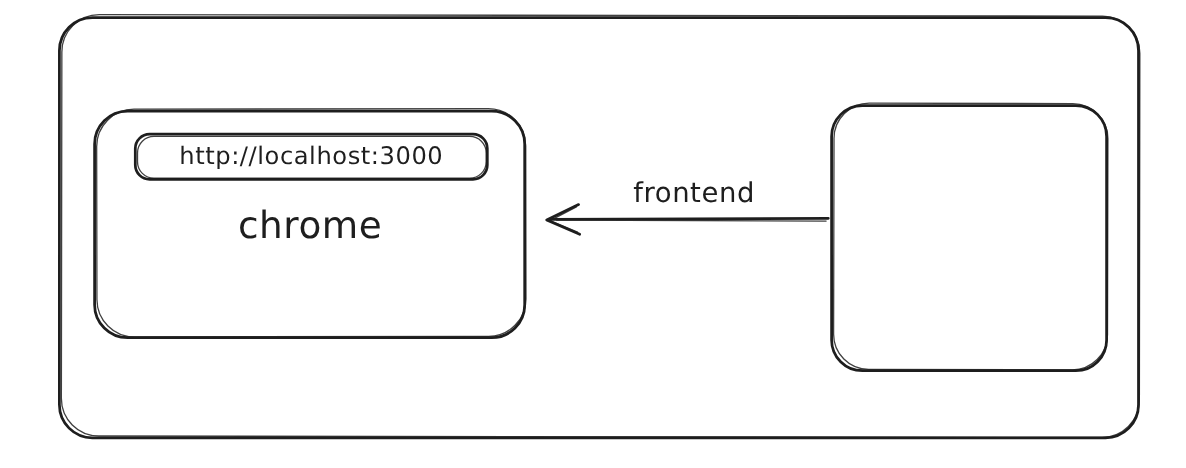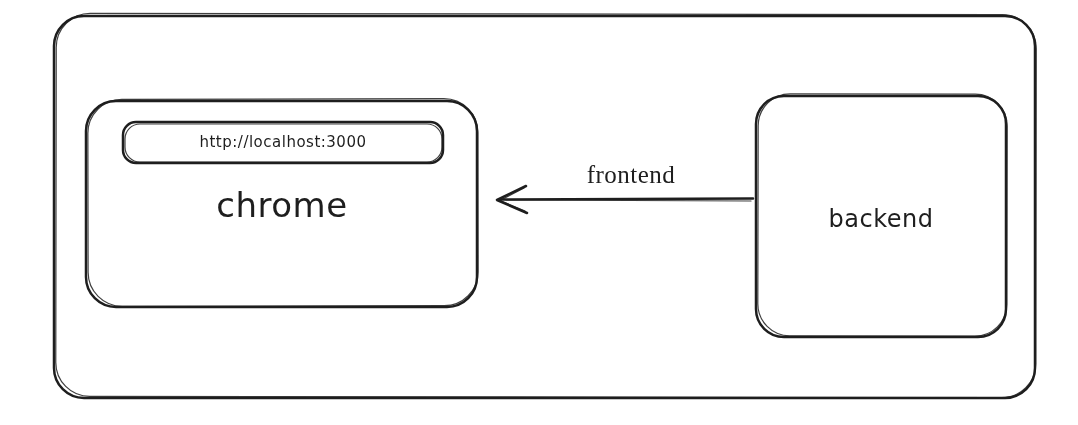--- a/index.html
+++ b/index.html
@@ -26,30 +26,29 @@
     display: flex;
     align-items: center;
     justify-content: center;
     color: #1e1e1e;
     letter-spacing: 0.5px;
     white-space: nowrap;
     pointer-events: none;
   }
   .label-url {
     left: 123px; top: 122px; width: 320px; height: 40px;
-    font-size: 15px;
+    font-size: 22px;
   }
   .label-chrome {
     left: 86px; top: 184px; width: 392px; height: 42px;
     font-size: 34px;
   }
   .label-frontend {
     left: 531px; top: 156px; width: 200px; height: 38px;
     font-size: 25px;
-    font-family: Liberation Serif, serif;
   }
   .label-backend {
     left: 756px; top: 198px; width: 250px; height: 42px;
     font-size: 24px;
   }
   .stroke-main { fill: none; stroke: #1e1e1e; stroke-width: 2.5; stroke-linecap: round; stroke-linejoin: round; }
   .stroke-echo { fill: none; stroke: #1e1e1e; stroke-width: 1.2; stroke-linecap: round; stroke-linejoin: round; opacity: 0.85; }
 </style>
 </head>
 <body>
@@ -86,15 +85,14 @@
     </g>
 
   </svg>
 
   <div class="label label-url">http://localhost:3000</div>
 
   <div class="label label-chrome">chrome</div>
 
   <div class="label label-frontend">frontend</div>
 
-  <div class="label label-backend">backend</div>
 
 </div>
 
 </body></html>

